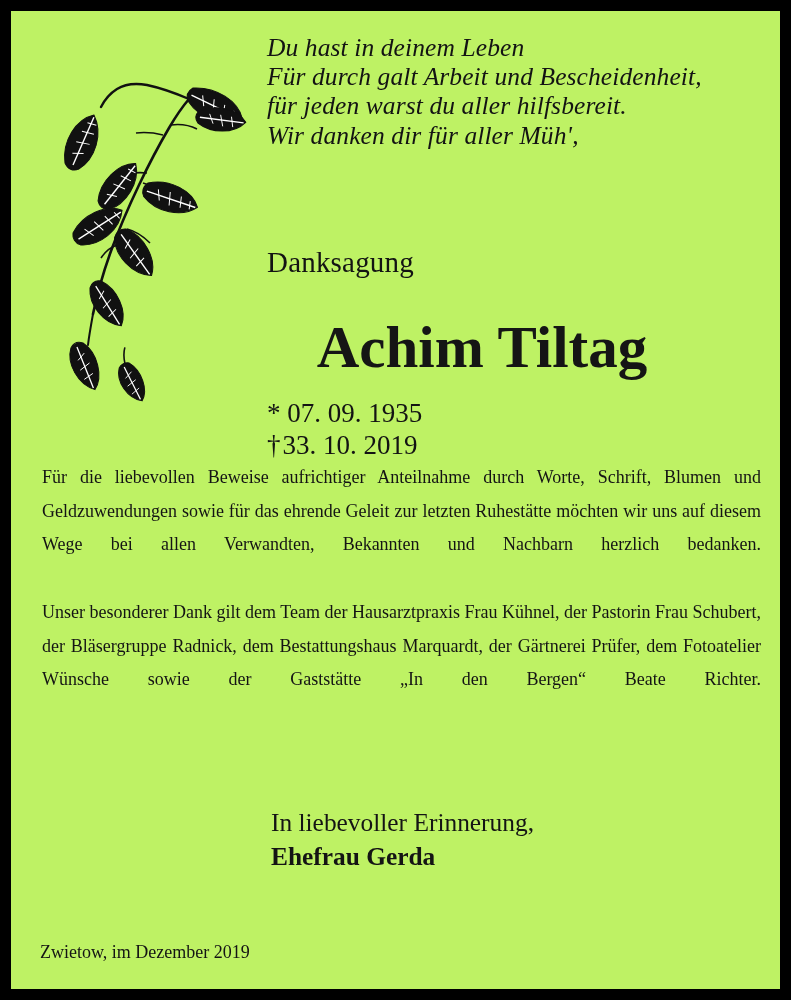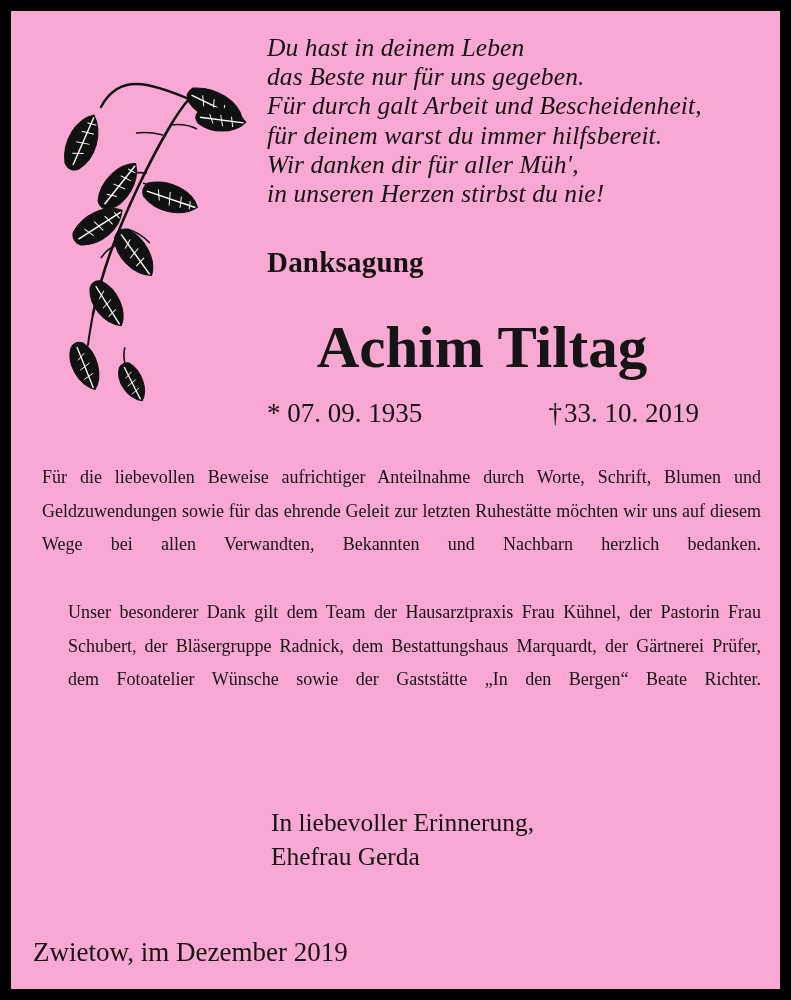--- a/index.html
+++ b/index.html
@@ -15,21 +15,21 @@
     box-sizing: border-box;
     overflow: hidden;
     font-family: "Liberation Serif", "DejaVu Serif", serif;
   }
   #card {
     position: absolute;
     left: 11px;
     top: 11px;
     width: 769px;
     height: 978px;
-    background: #f9a8d4;
+    background: #bef264;
     box-sizing: border-box;
     overflow: hidden;
   }
 
   
   .branch-art {
     position: absolute;
     left: 32px;
     top: 22px;
     width: 205px;
@@ -50,21 +50,21 @@
     color: #131313;
     letter-spacing: 0.1px;
   }
   .poem div { white-space: nowrap; }
 
   
   .danksagung {
     position: absolute;
     left: 256px;
     top: 234px;
-    font-weight: bold;
+    font-weight: normal;
     font-size: 29px;
     line-height: 34px;
     color: #131313;
     letter-spacing: 0.2px;
   }
 
   
   .name {
     position: absolute;
     left: 256px;
@@ -84,66 +84,67 @@
     position: absolute;
     left: 256px;
     top: 386px;
     width: 432px;
     display: flex;
     justify-content: space-between;
     font-size: 27px;
     line-height: 32px;
     color: #131313;
     white-space: nowrap;
+    flex-direction: column;
   }
   .dates .dagger { margin-right: 2px; }
 
   
   .body-text {
     position: absolute;
     left: 31px;
     top: 450px;
     width: 719px;
     font-size: 18px;
     line-height: 33.7px;
     color: #141414;
     text-align: justify;
     text-justify: inter-word;
   }
   .body-text p {
     margin: 0;
   }
   .body-text p.p1 { text-align: justify; }
-  .body-text p.p2 { text-align: justify; margin-left: 26px; }
+  .body-text p.p2 { text-align: justify; }
   .body-text p::after {
     content: "";
     display: inline-block;
     width: 100%;
   }
 
   
   .closing {
     position: absolute;
     left: 260px;
     top: 795px;
     font-size: 25.4px;
     line-height: 33.7px;
     color: #141414;
     white-space: nowrap;
   }
   .closing .signature {
-    font-weight: normal;
+    font-weight: bold;
   }
 
   
   .footer {
     position: absolute;
-    left: 22px;
+    left: 29px;
     top: 925px;
-    font-size: 27px;
+    font-size: 18px;
     line-height: 33px;
     color: #141414;
     white-space: nowrap;
   }
 </style>
 </head>
 <body>
 
 <div id="page">
   <div id="card">
@@ -224,25 +225,23 @@
             <path d="M2 6 L38 3" stroke="#ffffff" stroke-width="1.2" fill="none"></path>
             <path d="M9 1 L13 9 M18 0 L21 10 M27 0 L30 9" stroke="#ffffff" stroke-width="0.8" fill="none"></path>
             <path d="M-1 4 C-7 3 -12 1 -16 -2" stroke="#111111" stroke-width="1.6" fill="none"></path>
           </g>
         </g>
       </svg>
     </div>
 
     <div class="poem">
       <div>Du hast in deinem Leben</div>
-      <div>das Beste nur für uns gegeben.</div>
       <div>Für durch galt Arbeit und Bescheidenheit,</div>
-      <div>für deinem warst du immer hilfsbereit.</div>
+      <div>für jeden warst du aller hilfsbereit.</div>
       <div>Wir danken dir für aller Müh',</div>
-      <div>in unseren Herzen stirbst du nie!</div>
     </div>
 
     <div class="danksagung">Danksagung</div>
 
     <div class="name">Achim Tiltag</div>
 
     <div class="dates">
       <span>
         <span>*</span>
         <span>07. 09. 1935</span>

